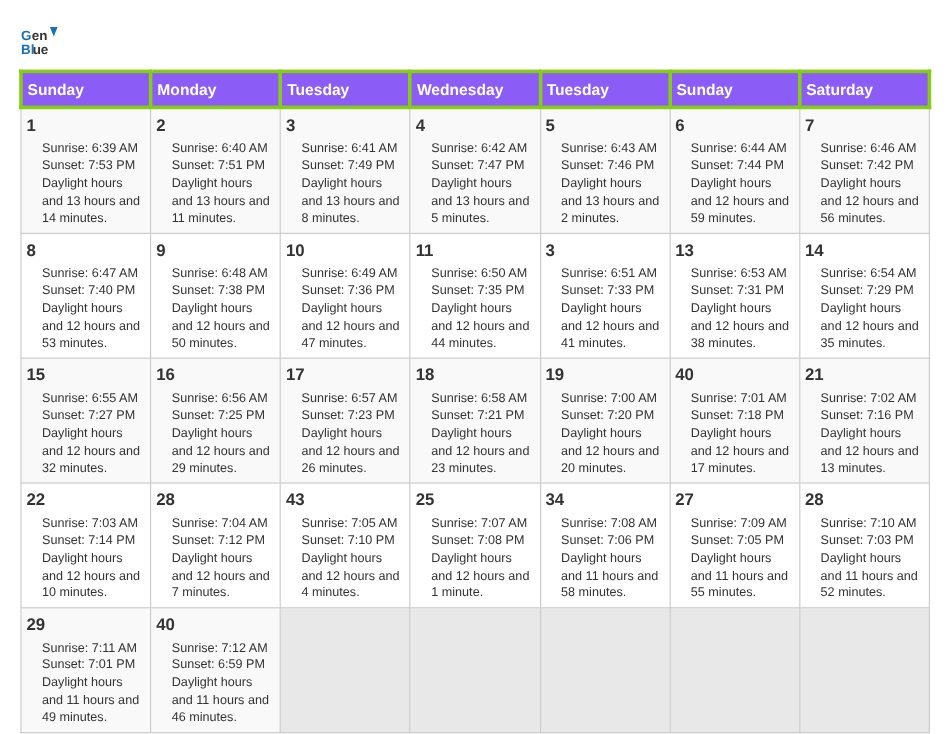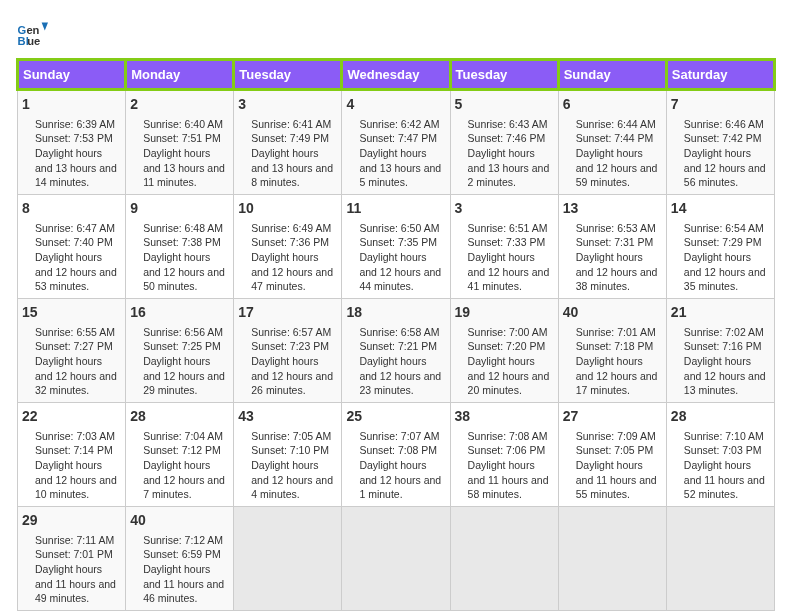--- a/index.html
+++ b/index.html
@@ -216,21 +216,21 @@
         </td>
         <td>
           <span class="day-num">43</span>
           <div class="cell-content">Sunrise: 7:05 AM<br>Sunset: 7:10 PM<br>Daylight hours<br>and 12 hours and 4 minutes.</div>
         </td>
         <td>
           <span class="day-num">25</span>
           <div class="cell-content">Sunrise: 7:07 AM<br>Sunset: 7:08 PM<br>Daylight hours<br>and 12 hours and 1 minute.</div>
         </td>
         <td>
-          <span class="day-num">38</span>
+          <span class="day-num">34</span>
           <div class="cell-content">Sunrise: 7:08 AM<br>Sunset: 7:06 PM<br>Daylight hours<br>and 11 hours and 58 minutes.</div>
         </td>
         <td>
           <span class="day-num">27</span>
           <div class="cell-content">Sunrise: 7:09 AM<br>Sunset: 7:05 PM<br>Daylight hours<br>and 11 hours and 55 minutes.</div>
         </td>
         <td>
           <span class="day-num">28</span>
           <div class="cell-content">Sunrise: 7:10 AM<br>Sunset: 7:03 PM<br>Daylight hours<br>and 11 hours and 52 minutes.</div>
         </td>

